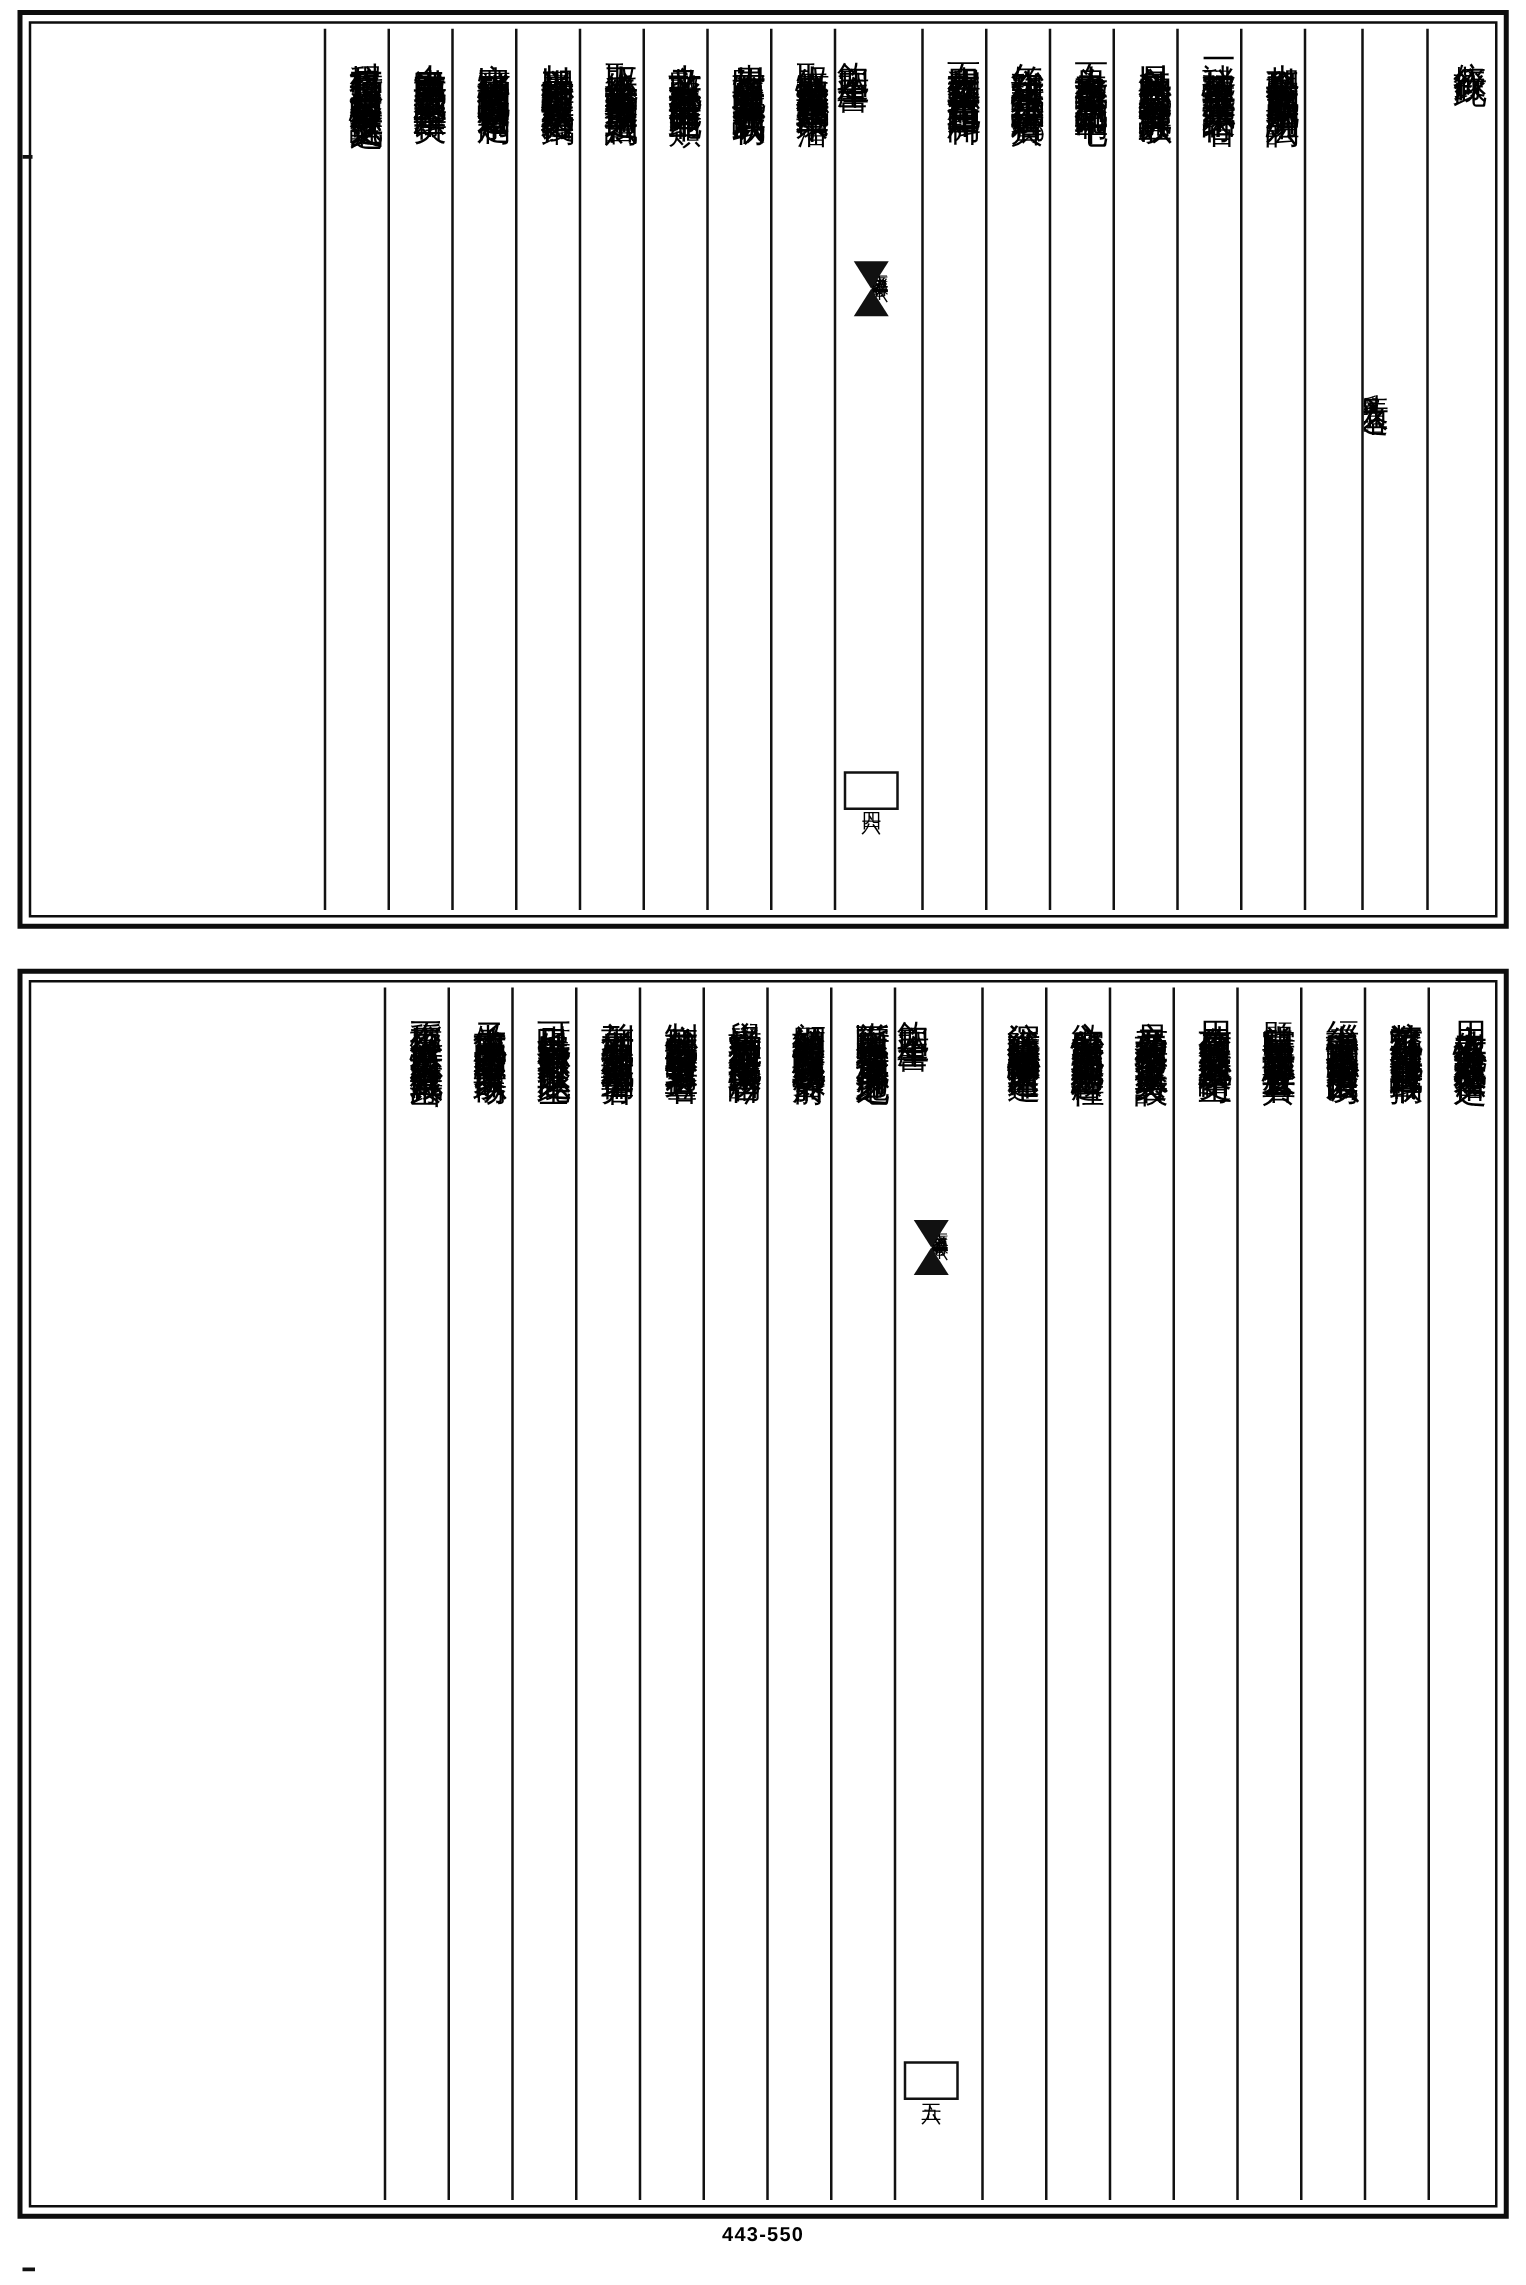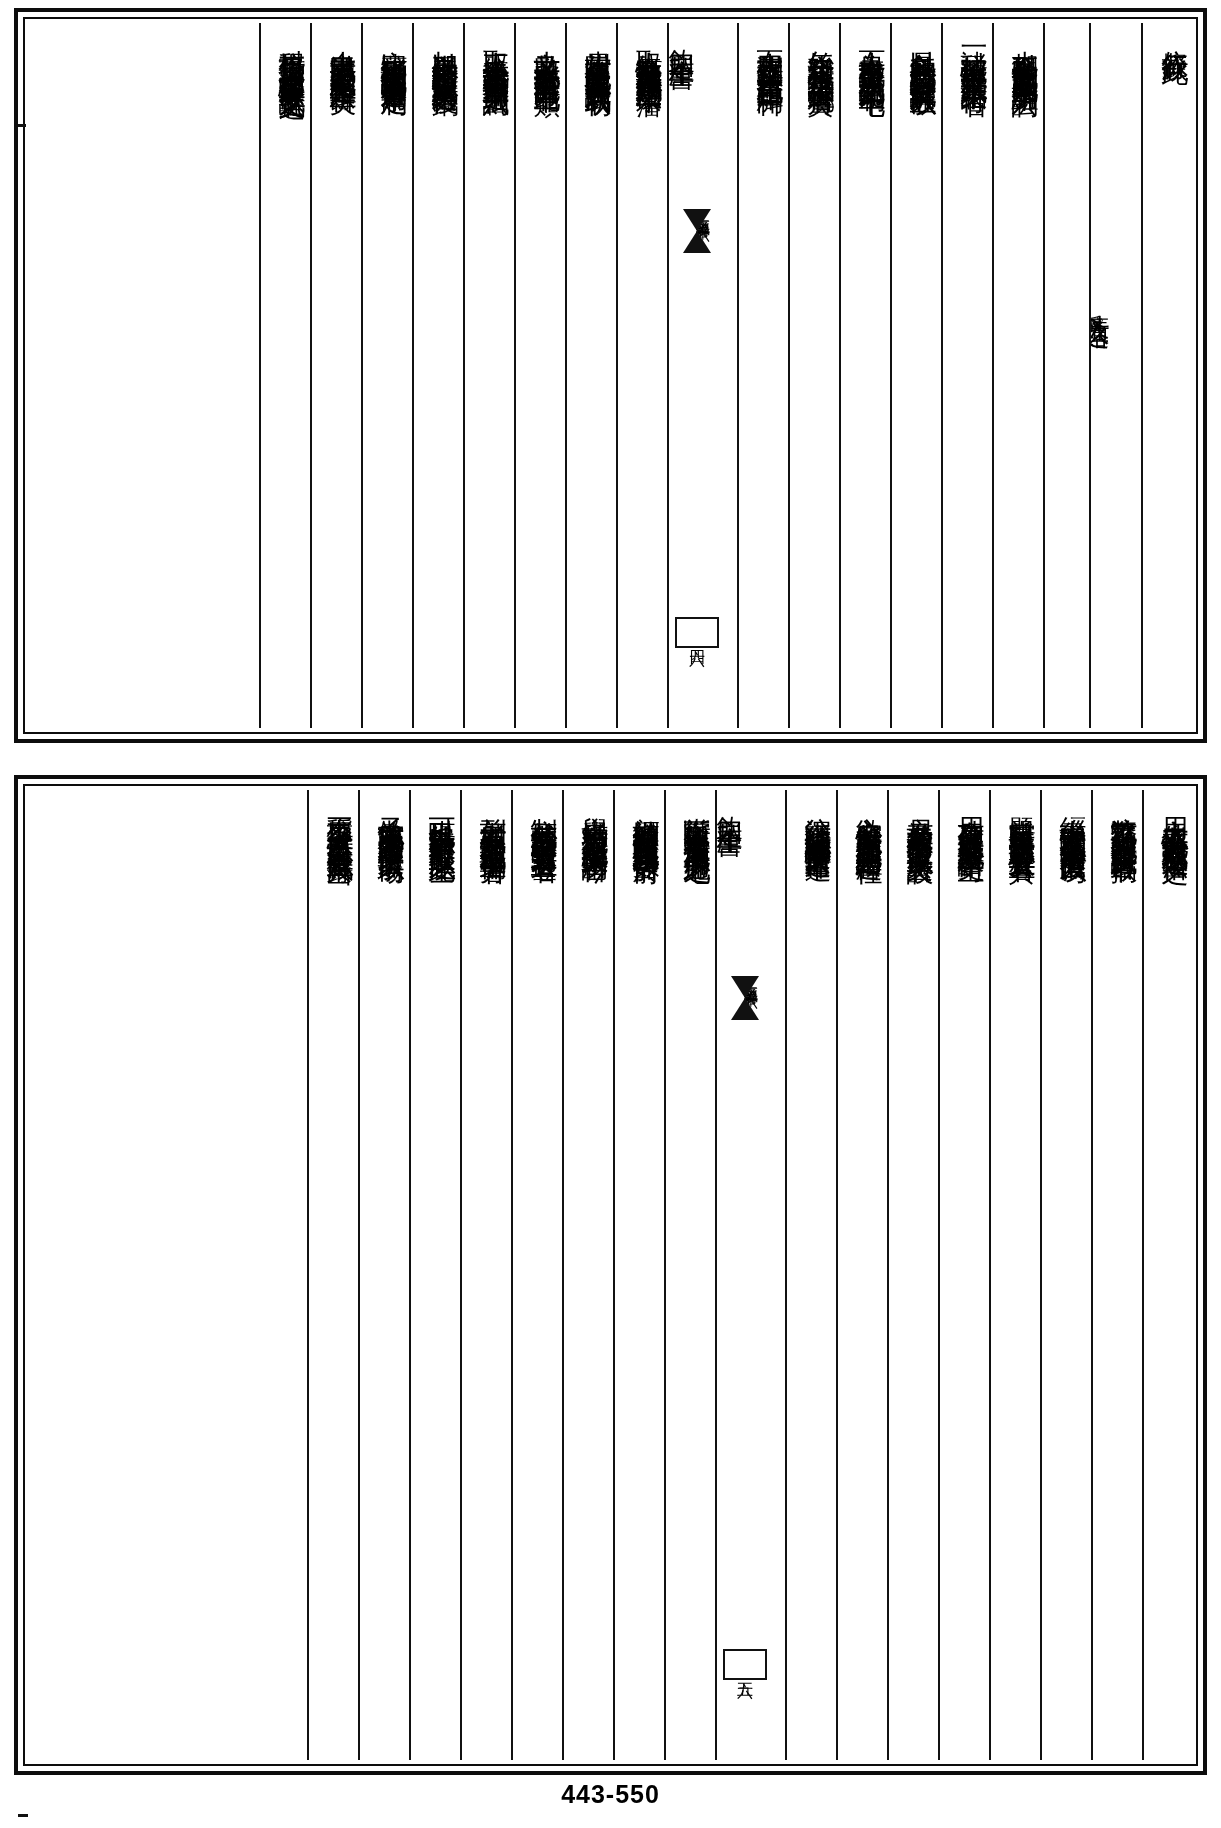--- a/index.html
+++ b/index.html
@@ -155,21 +155,21 @@
   #tick-a { left: 0px; top: 112px; width: 8px; height: 3px; }
   #tick-b { left: 0px; top: 1035px; width: 10px; height: 3px; }
 
   .pagefoot {
     position: absolute;
     left: 0;
     top: 1780px;
     width: 1221px;
     text-align: center;
     font-family: "Liberation Sans", sans-serif;
-    font-size: 25px;
+    font-size: 16px;
     font-weight: bold;
     letter-spacing: 1px;
     color: #000;
   }
 </style>
 </head>
 <body>
 
 <div class="page">
 

